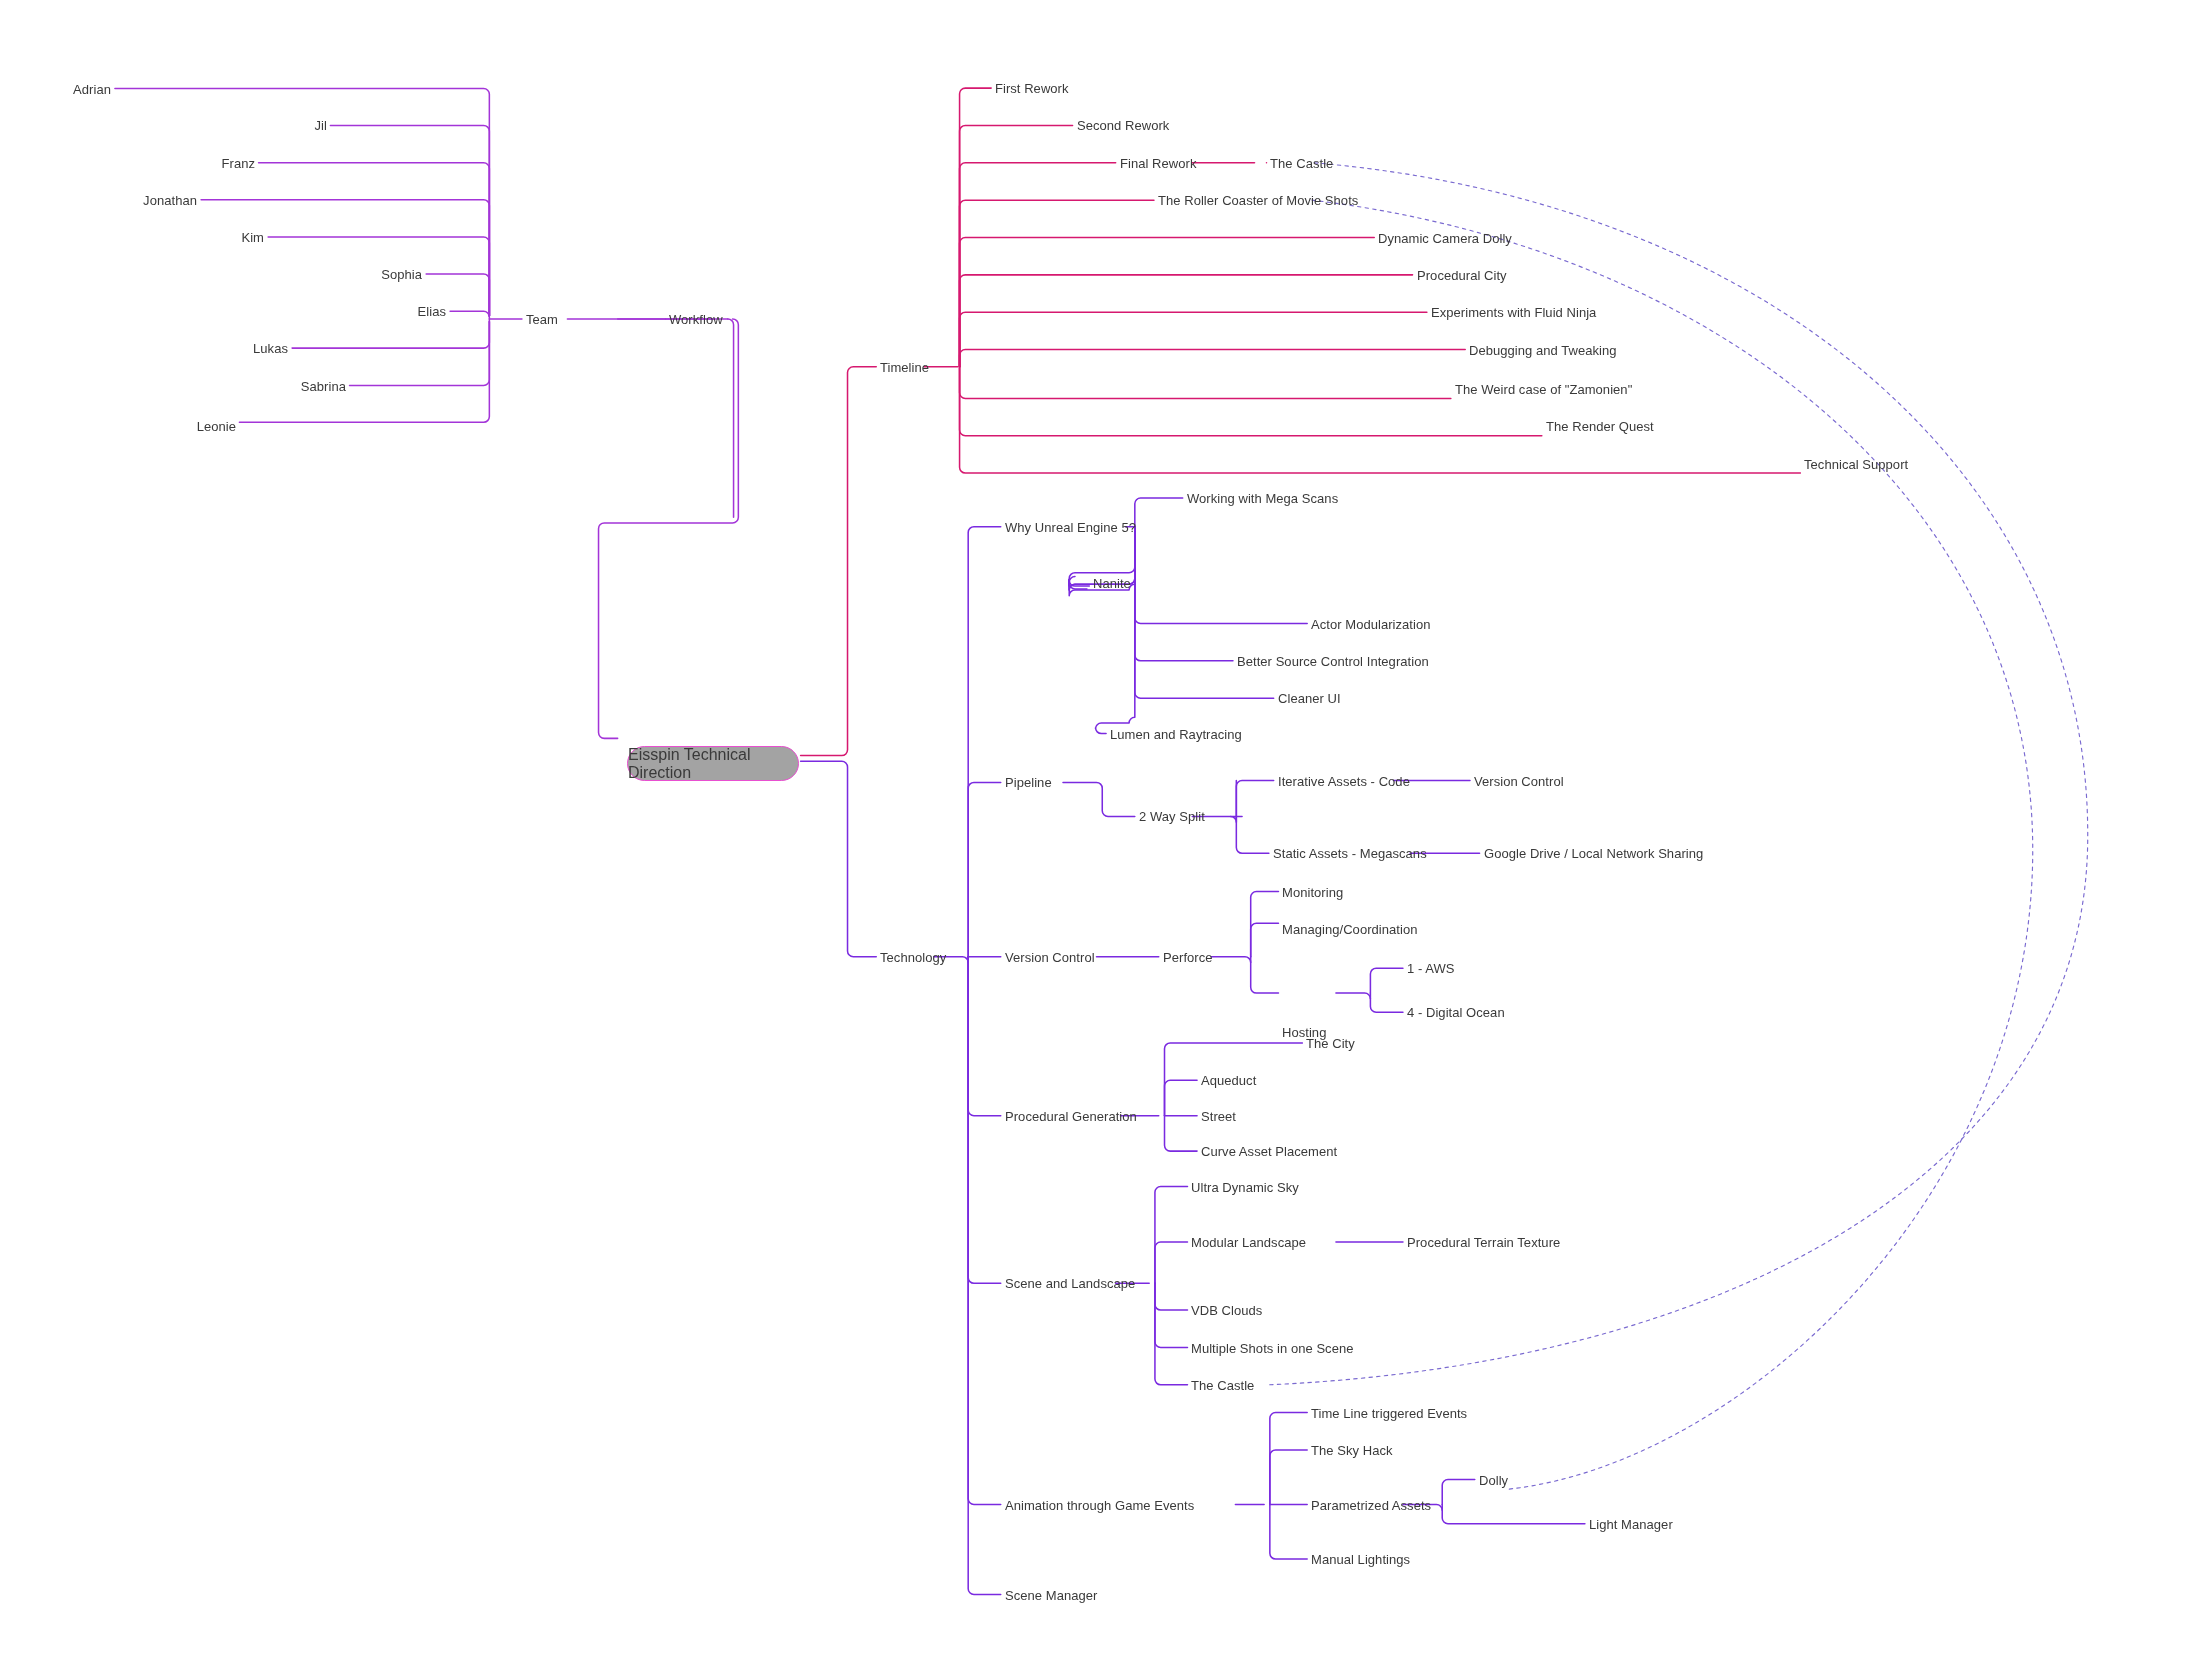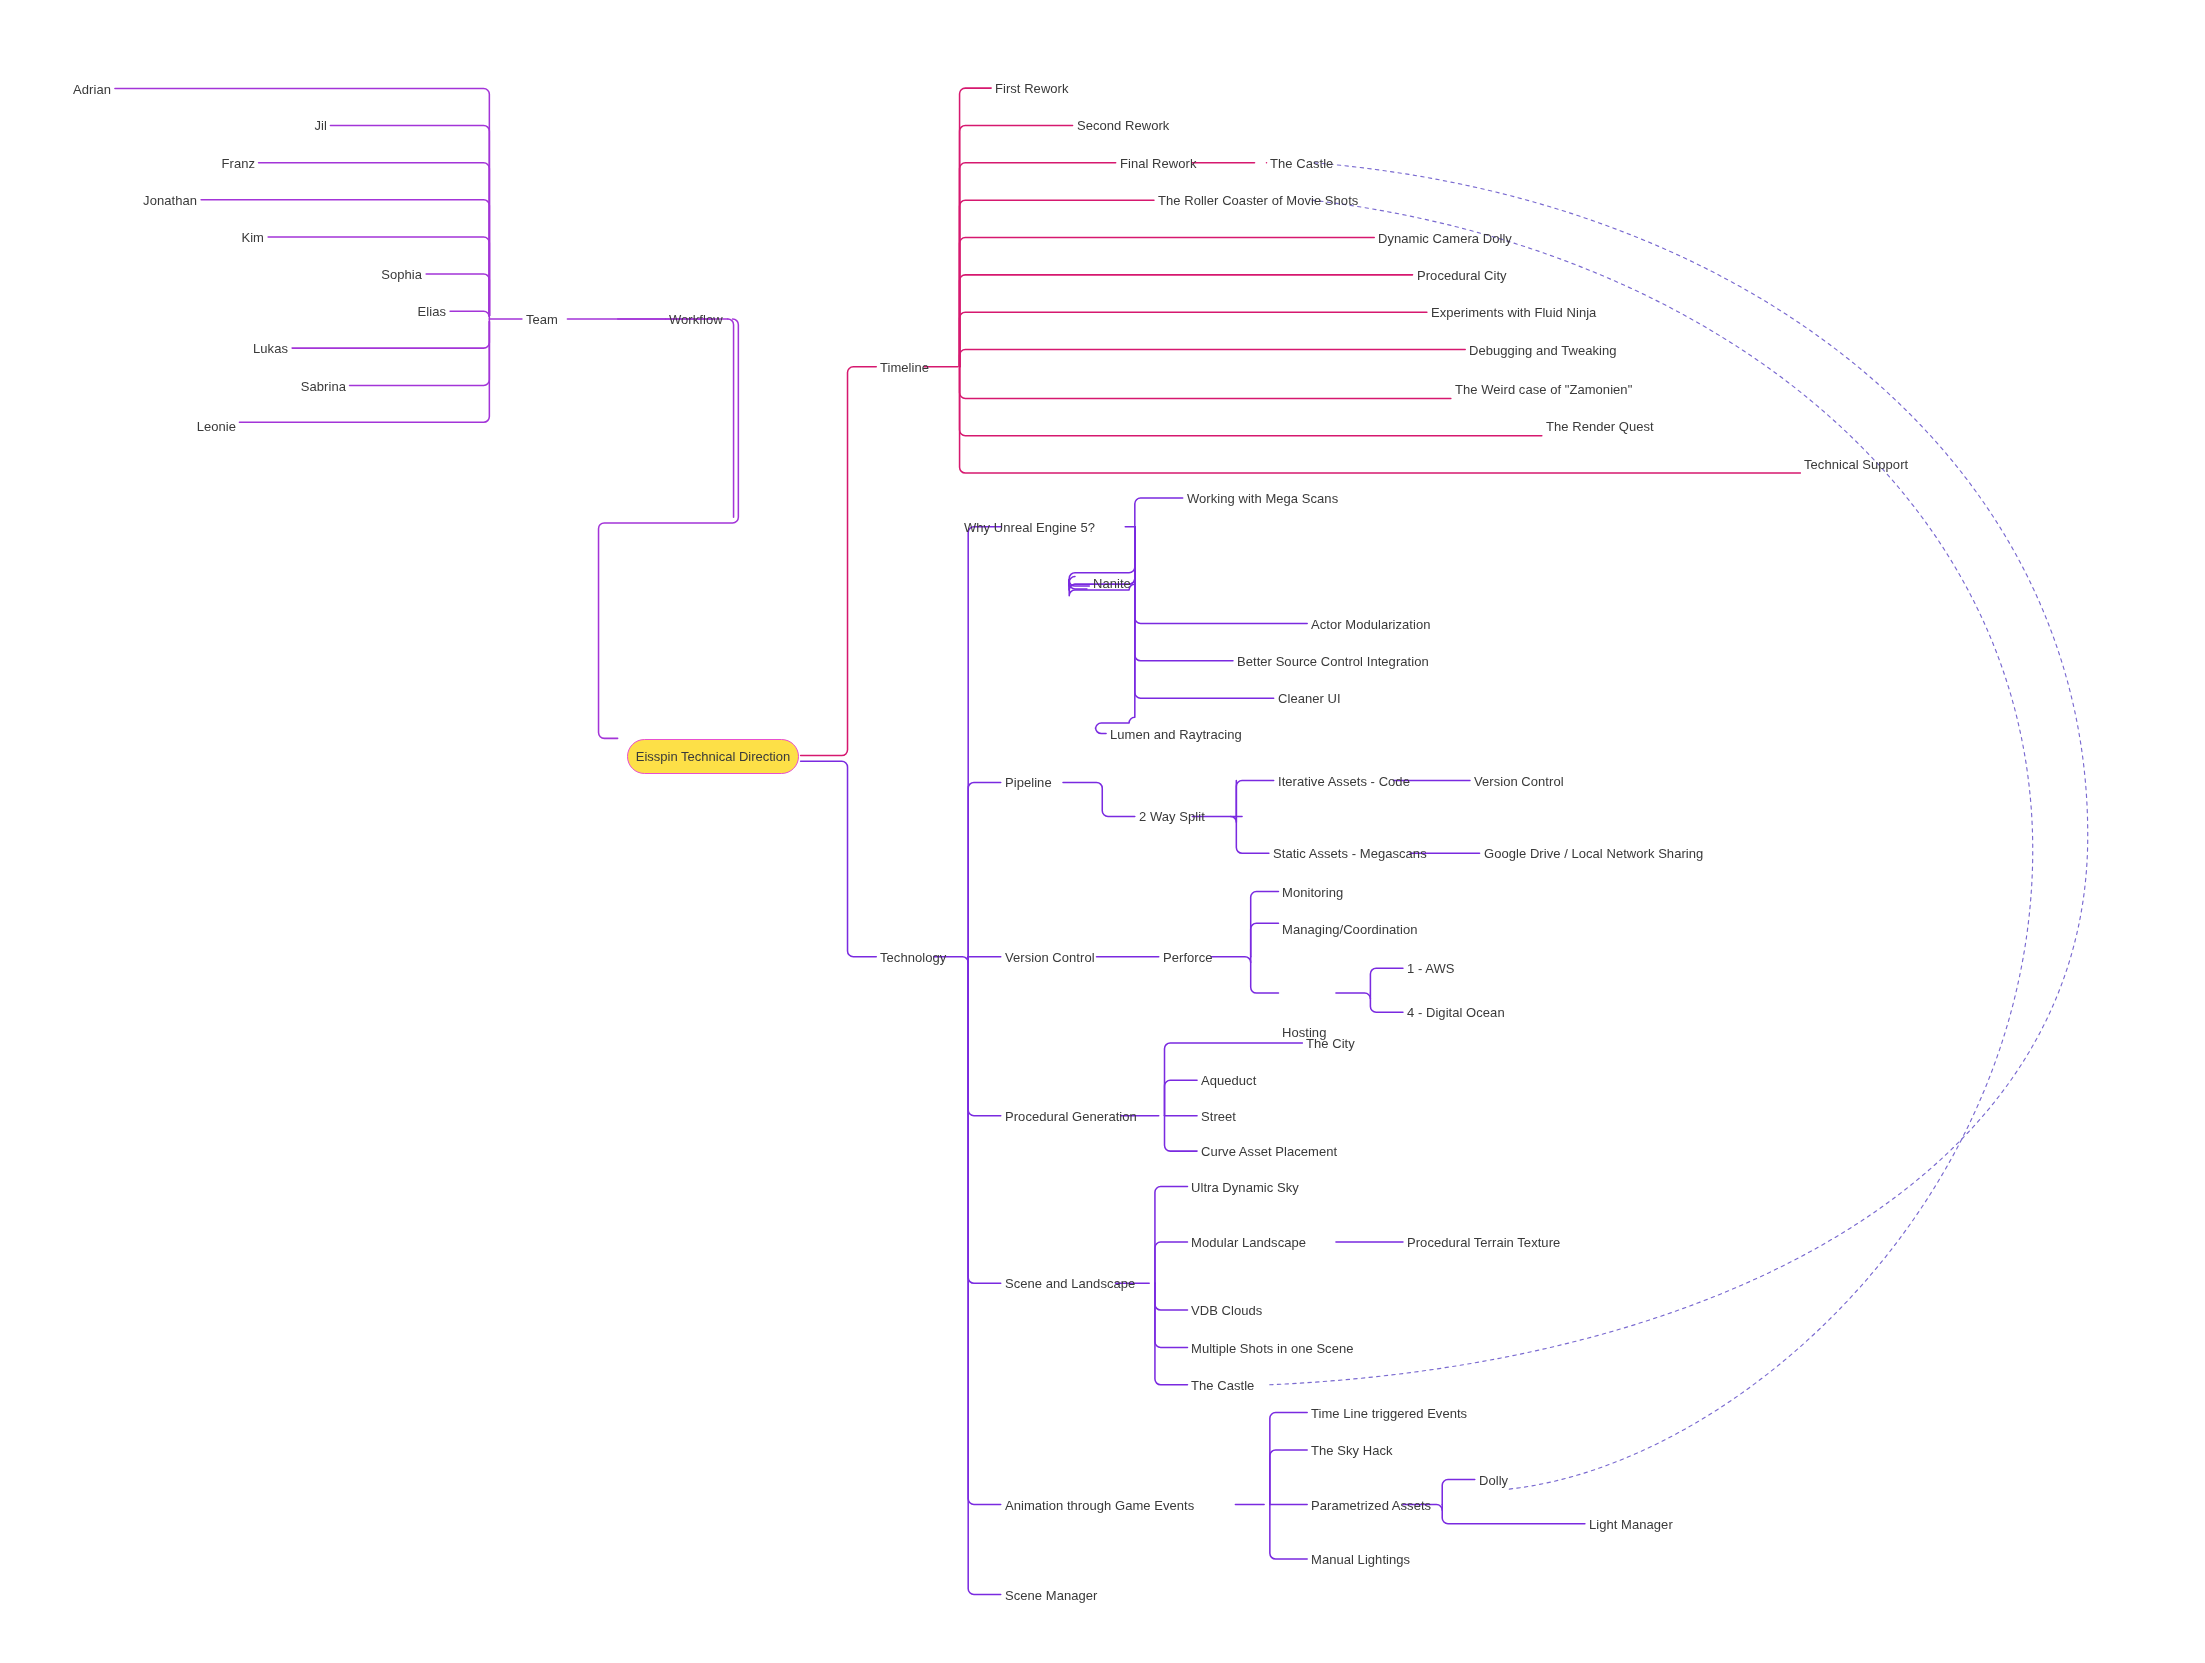--- a/index.html
+++ b/index.html
@@ -17,25 +17,26 @@
     white-space:nowrap;
     line-height:1;
     transform:translateY(-50%);
     letter-spacing:0.05px;
   }
   .node-label.left{ transform:translate(-100%,-50%); }
   #root-node{
     position:absolute;
     border:1.4px solid #e84fd0;
     border-radius:29px;
-    background:#fde047;
+    background:#a3a3a3;
     color:#3a3a3a;
-    font-size:13px;
+    font-size:16px;
     display:flex;align-items:center;justify-content:center;
     box-sizing:border-box;
+    margin-top:7px;
   }
 </style>
 </head>
 <body>
 
 <div id="canvas">
 
   <svg class="links" viewBox="0 0 4605 3473">
     <g fill="none" stroke-width="3.2" stroke-linecap="round" stroke-linejoin="round">
 
@@ -222,21 +223,21 @@
   <div class="node-label" style="left:1378px;top:238px;">Dynamic Camera Dolly</div>
   <div class="node-label" style="left:1417px;top:275px;">Procedural City</div>
   <div class="node-label" style="left:1431px;top:312px;">Experiments with Fluid Ninja</div>
   <div class="node-label" style="left:1469px;top:350px;">Debugging and Tweaking</div>
   <div class="node-label" style="left:1455px;top:389px;">The Weird case of "Zamonien"</div>
   <div class="node-label" style="left:1546px;top:426px;">The Render Quest</div>
   <div class="node-label" style="left:1804px;top:464px;">Technical Support</div>
 
   <div class="node-label" style="left:880px;top:957px;">Technology</div>
 
-  <div class="node-label" style="left:964px;top:527px;">Why Unreal Engine 5?</div>
+  <div class="node-label" style="left:1005px;top:527px;">Why Unreal Engine 5?</div>
   <div class="node-label" style="left:1187px;top:498px;">Working with Mega Scans</div>
   <div class="node-label" style="left:1093px;top:583px;">Nanite</div>
   <div class="node-label" style="left:1311px;top:624px;">Actor Modularization</div>
   <div class="node-label" style="left:1237px;top:661px;">Better Source Control Integration</div>
   <div class="node-label" style="left:1278px;top:698px;">Cleaner UI</div>
   <div class="node-label" style="left:1110px;top:734px;">Lumen and Raytracing</div>
 
   <div class="node-label" style="left:1005px;top:782px;">Pipeline</div>
   <div class="node-label" style="left:1139px;top:816px;">2 Way Split</div>
   <div class="node-label" style="left:1278px;top:781px;">Iterative Assets - Code</div>

